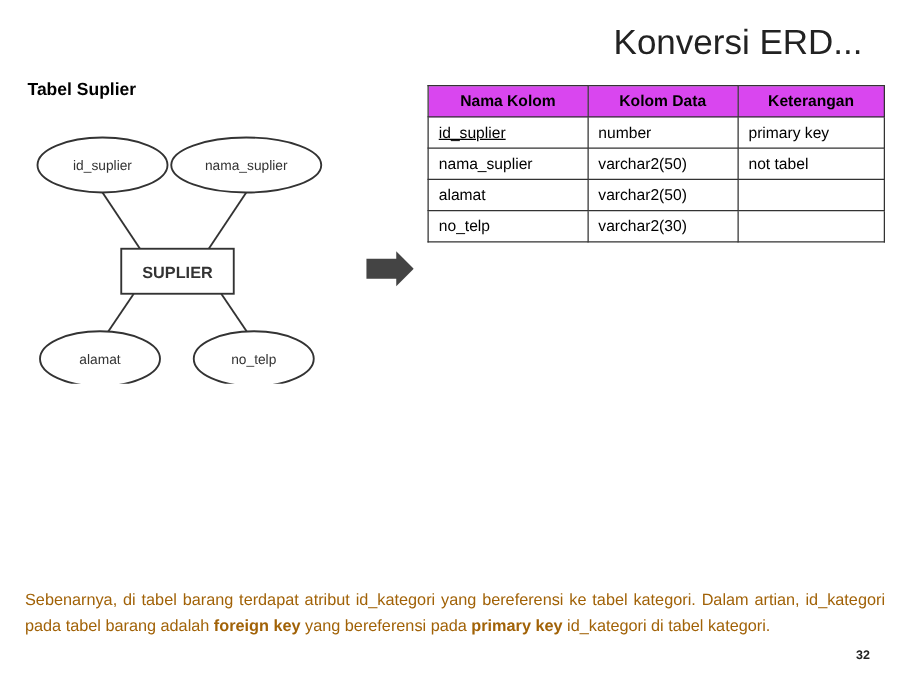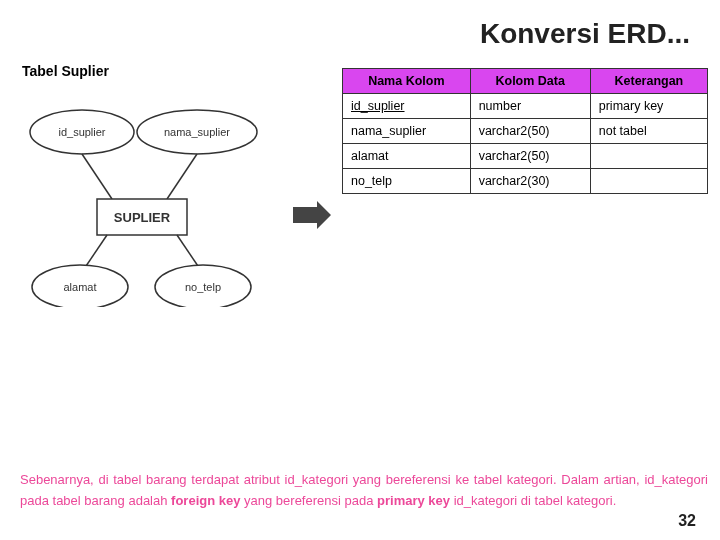--- a/index.html
+++ b/index.html
@@ -9,21 +9,21 @@
       background: #fff;
       font-family: Arial, sans-serif;
       overflow: hidden;
       position: relative;
     }
 
     
     #title {
       text-align: right;
       font-size: 28px;
-      font-weight: bold;
+      font-weight: normal;
       color: #222;
       padding: 18px 30px 8px 0;
     }
 
     
     #main {
       display: flex;
       flex-direction: row;
       padding: 0 12px;
       gap: 10px;
@@ -90,29 +90,29 @@
     }
 
     
     #bottom-text {
       position: absolute;
       bottom: 28px;
       left: 20px;
       right: 12px;
       font-size: 13px;
       line-height: 1.6;
-      color: #ec4899;
+      color: #a16207;
       text-align: justify;
     }
 
     #page-num {
       position: absolute;
       bottom: 10px;
       right: 24px;
-      font-size: 16px;
+      font-size: 10px;
       font-weight: bold;
       color: #222;
     }
   </style>
 </head>
 <body>
 
 <div id="title">Konversi ERD...</div>
 
 <div id="main">

